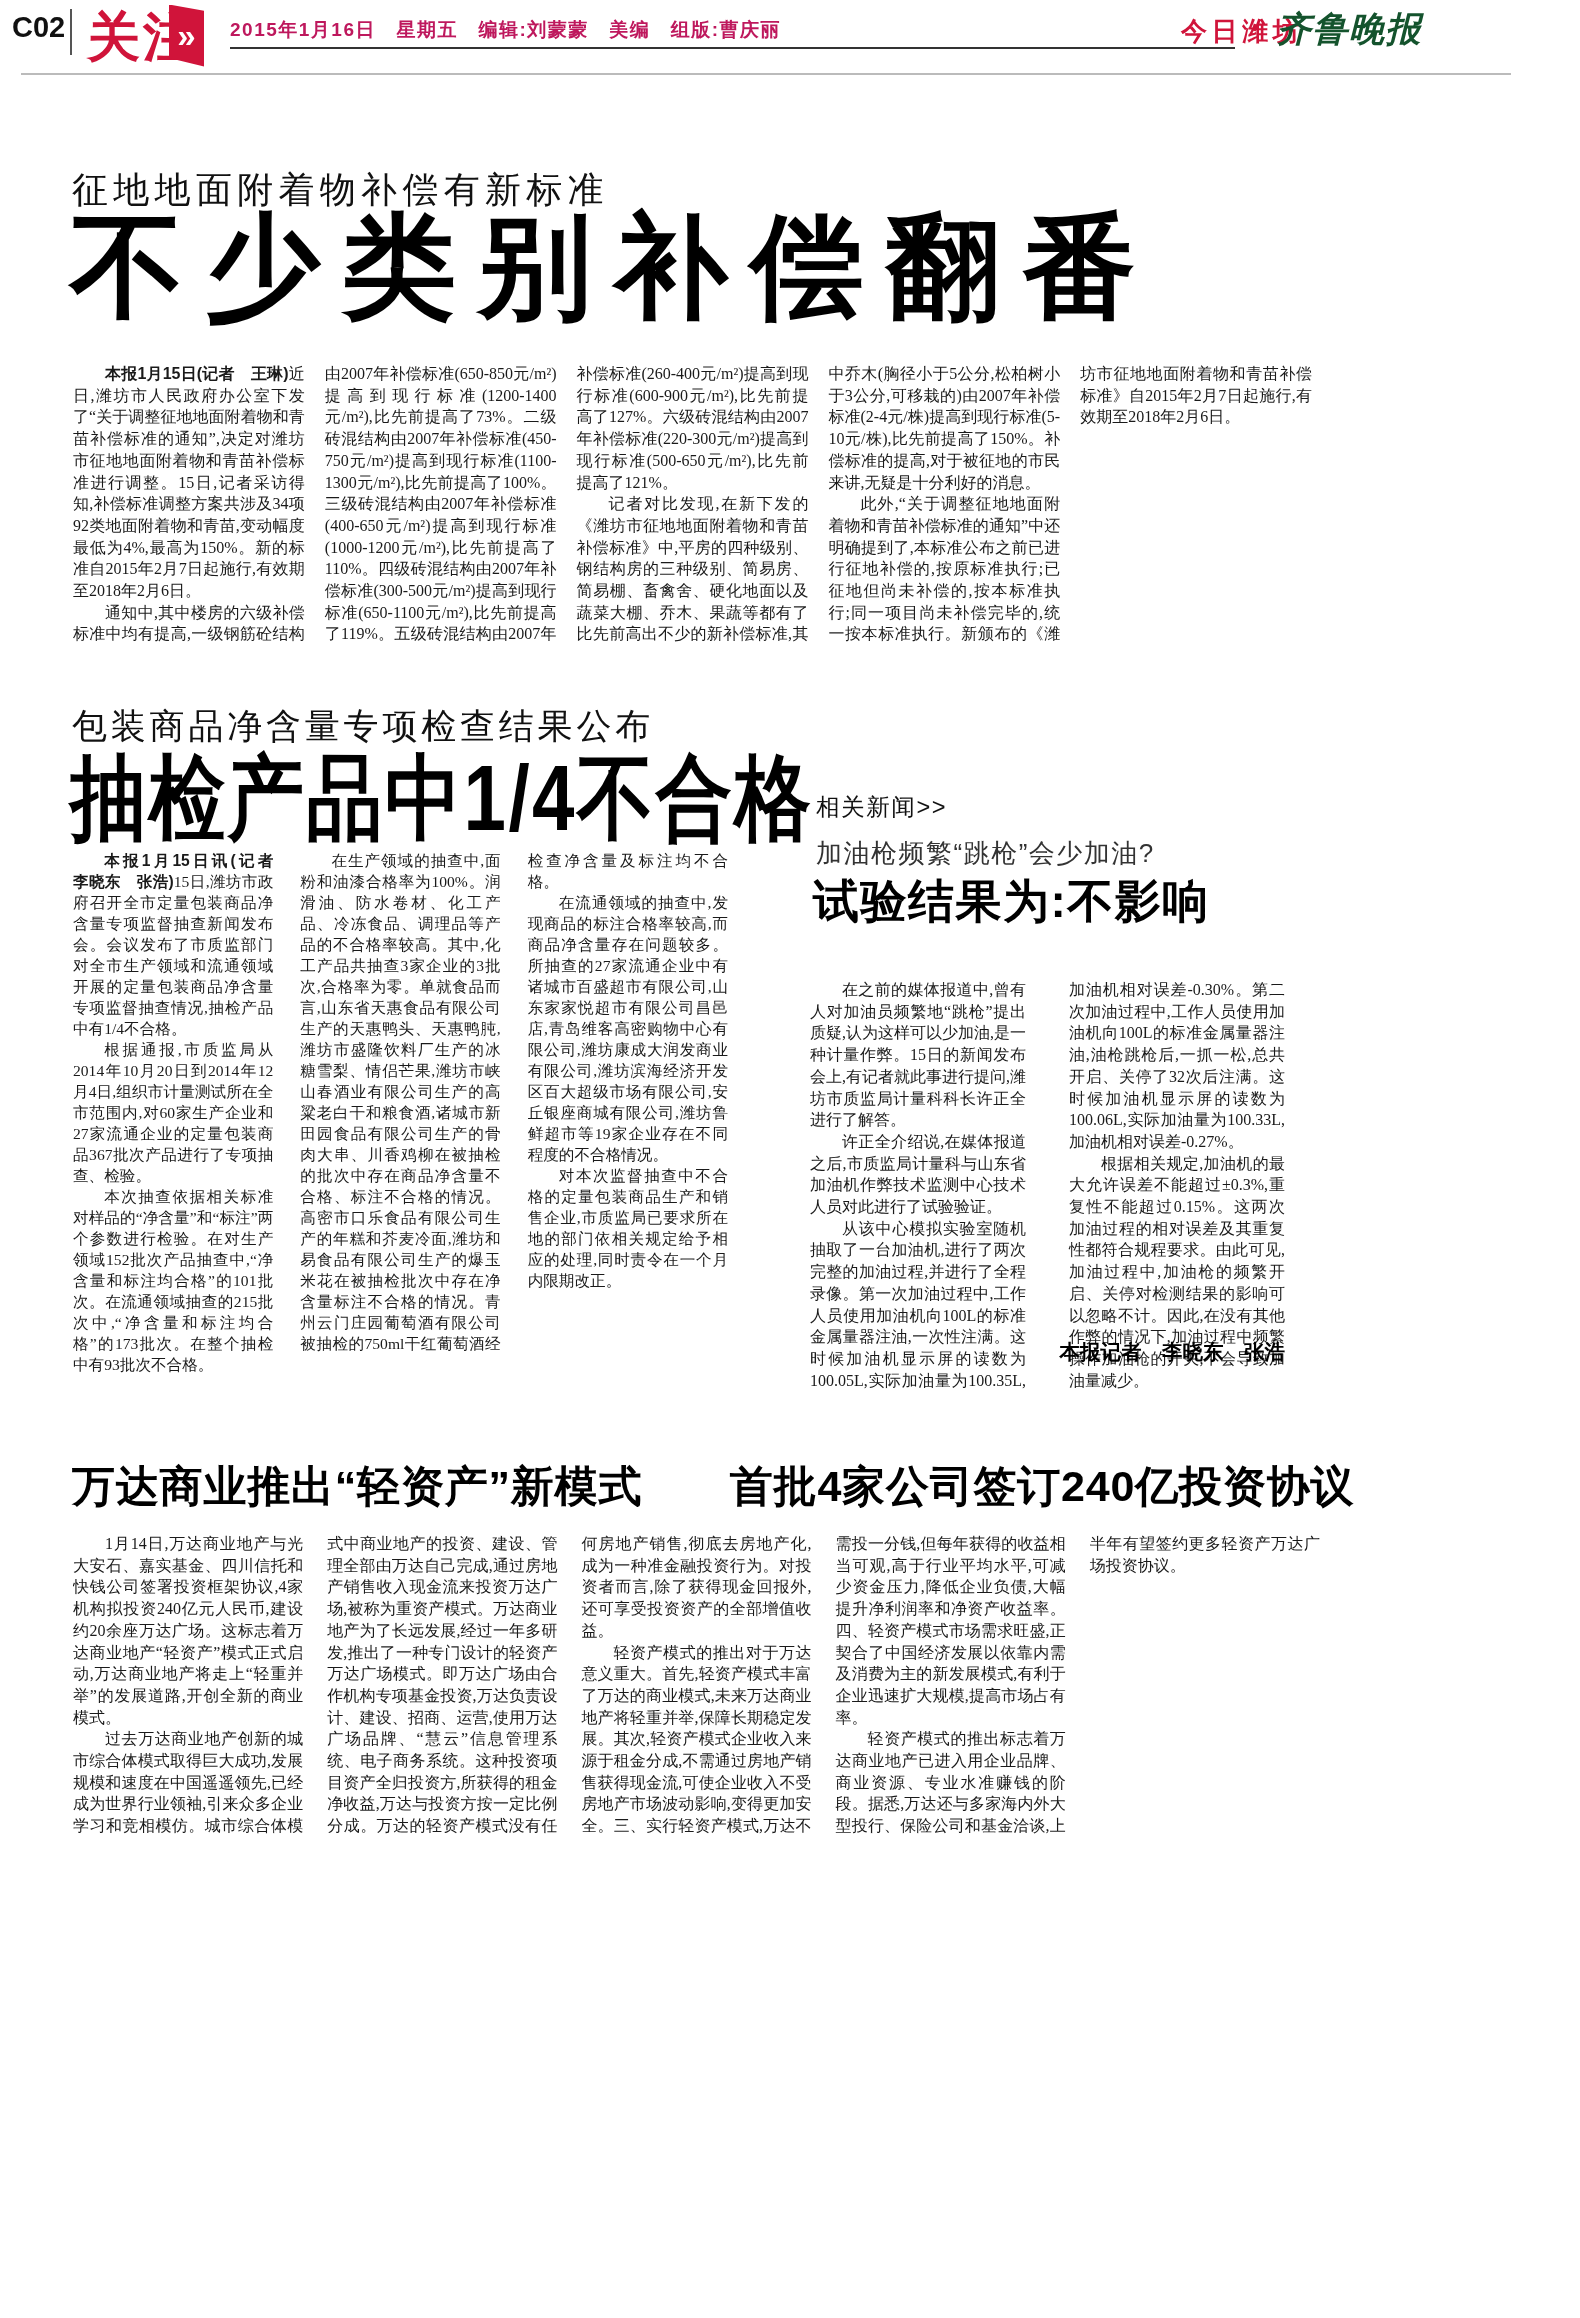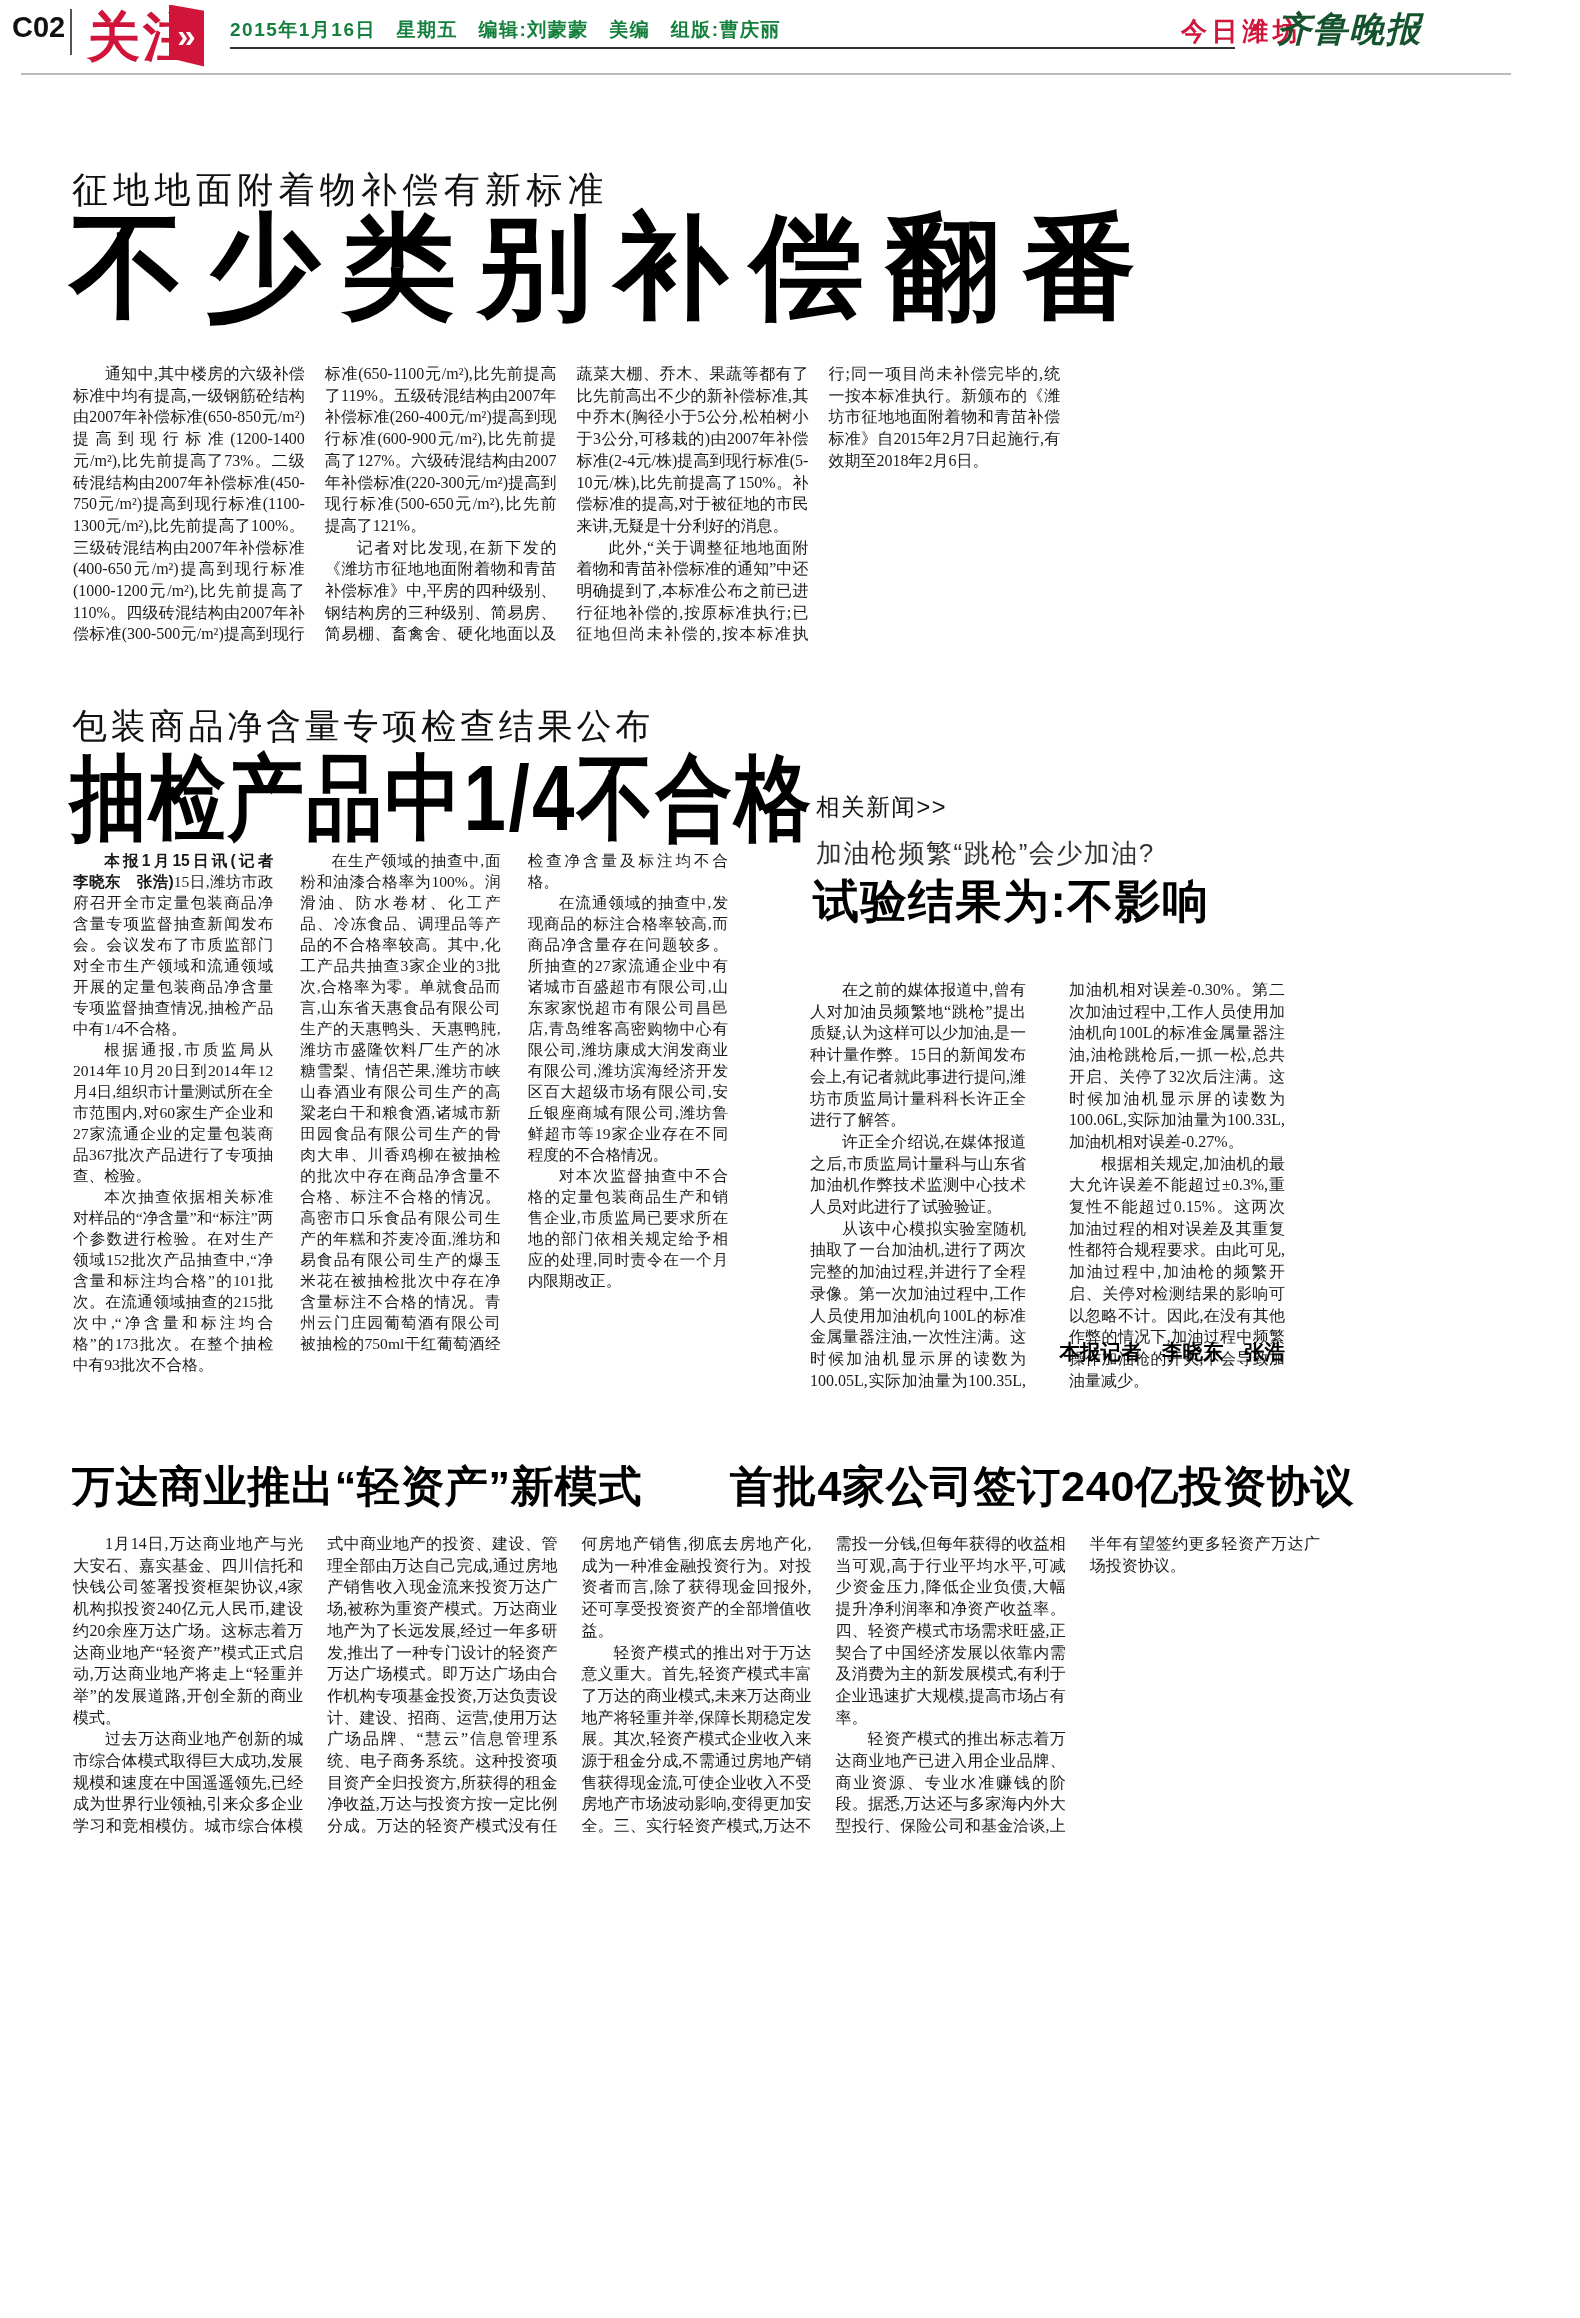--- a/index.html
+++ b/index.html
@@ -6,21 +6,21 @@
   #page{position:relative;width:1580px;height:2319px;background:#ffffff;overflow:hidden;
         font-family:"Liberation Serif","DejaVu Serif",serif;color:#1a1a1a;padding-left:23px;}
   .abs{position:absolute;}
   
   #page-no{left:12px;top:10.6px;font-family:"Liberation Sans",sans-serif;font-weight:bold;font-size:29px;color:#111;}
   #hdr-vbar{left:70px;top:9px;width:2.3px;height:46px;background:#555;}
   #section-tag{left:87px;top:1.5px;font-family:"Liberation Sans",sans-serif;font-weight:900;font-size:53px;color:#d0143a;letter-spacing:3px;}
   #section-flag{left:169px;top:4.6px;width:35px;height:62px;background:#d0143a;
       clip-path:polygon(0 0,100% 10%,100% 100%,0 86%);display:flex;align-items:center;justify-content:center;}
   #section-flag span{color:#fff;font-family:"Liberation Sans",sans-serif;font-weight:900;font-size:33px;line-height:1;}
-  #dateline{left:230px;top:16.7px;font-family:"Liberation Sans",sans-serif;font-weight:bold;font-size:19px;color:#15803d;letter-spacing:1.5px;}
+  #dateline{left:230px;top:16.7px;font-family:"Liberation Sans",sans-serif;font-weight:bold;font-size:19px;color:#be185d;letter-spacing:1.5px;}
   #date-rule{left:230px;top:47px;width:1005px;height:1.5px;background:#333;}
   #masthead-cn{left:1181px;top:13.7px;font-family:"Liberation Sans",sans-serif;font-weight:900;font-size:26px;color:#d0143a;letter-spacing:4.6px;}
   #masthead-script{left:1276px;top:6px;font-family:"Liberation Serif",serif;font-style:italic;font-weight:bold;font-size:35px;color:#14532d;letter-spacing:1.5px;}
   #header-rule{left:21px;top:73px;width:1490px;height:1.5px;background:#bbb;}
   
   #a1-kicker{left:72px;top:166px;font-family:"Liberation Sans",sans-serif;font-size:36px;color:#111;letter-spacing:5.3px;}
   #a1-headline{left:70px;top:207px;font-family:"Liberation Sans",sans-serif;font-weight:900;font-size:114px;color:#000;letter-spacing:22px;line-height:1.05;white-space:nowrap;}
   .bodycols{column-fill:auto;text-align:justify;overflow:hidden;}
   .bodycols p{margin:0;text-indent:2em;}
   #a1-body{left:73px;top:363px;width:1239px;height:298px;column-count:5;column-gap:20px;font-size:16px;line-height:21.7px;}
@@ -52,20 +52,21 @@
     </div>
   <div class="abs" id="dateline">2015年1月16日　星期五　编辑:刘蒙蒙　美编　组版:曹庆丽</div>
   <div class="abs" id="date-rule"></div>
   <div class="abs" id="masthead-cn">今日潍坊</div>
   <div class="abs" id="masthead-script">齐鲁晚报</div>
   <div class="abs" id="header-rule"></div>
 
   <div class="abs" id="a1-headline">不少类别补偿翻番</div>
   <div class="abs" id="a1-kicker">征地地面附着物补偿有新标准</div>
   <div class="abs bodycols" id="a1-body">
+    <p><span class="lead">本报1月15日(记者　王琳)</span><span>近日,潍坊市人民政府办公室下发了“关于调整征地地面附着物和青苗补偿标准的通知”,决定对潍坊市征地地面附着物和青苗补偿标准进行调整。15日,记者采访得知,补偿标准调整方案共涉及34项92类地面附着物和青苗,变动幅度最低为4%,最高为150%。新的标准自2015年2月7日起施行,有效期至2018年2月6日。</span></p>
     <p>通知中,其中楼房的六级补偿标准中均有提高,一级钢筋砼结构由2007年补偿标准(650-850元/m²)提高到现行标准(1200-1400元/m²),比先前提高了73%。二级砖混结构由2007年补偿标准(450-750元/m²)提高到现行标准(1100-1300元/m²),比先前提高了100%。三级砖混结构由2007年补偿标准(400-650元/m²)提高到现行标准(1000-1200元/m²),比先前提高了110%。四级砖混结构由2007年补偿标准(300-500元/m²)提高到现行标准(650-1100元/m²),比先前提高了119%。五级砖混结构由2007年补偿标准(260-400元/m²)提高到现行标准(600-900元/m²),比先前提高了127%。六级砖混结构由2007年补偿标准(220-300元/m²)提高到现行标准(500-650元/m²),比先前提高了121%。</p>
     <p>记者对比发现,在新下发的《潍坊市征地地面附着物和青苗补偿标准》中,平房的四种级别、钢结构房的三种级别、简易房、简易棚、畜禽舍、硬化地面以及蔬菜大棚、乔木、果蔬等都有了比先前高出不少的新补偿标准,其中乔木(胸径小于5公分,松柏树小于3公分,可移栽的)由2007年补偿标准(2-4元/株)提高到现行标准(5-10元/株),比先前提高了150%。补偿标准的提高,对于被征地的市民来讲,无疑是十分利好的消息。</p>
     <p>此外,“关于调整征地地面附着物和青苗补偿标准的通知”中还明确提到了,本标准公布之前已进行征地补偿的,按原标准执行;已征地但尚未补偿的,按本标准执行;同一项目尚未补偿完毕的,统一按本标准执行。新颁布的《潍坊市征地地面附着物和青苗补偿标准》自2015年2月7日起施行,有效期至2018年2月6日。</p>
   </div>
 
   <div class="abs" id="a2-kicker">包装商品净含量专项检查结果公布</div>
   <div class="abs" id="a2-headline">抽检产品中1/4不合格</div>
   <div class="abs bodycols" id="a2-body">
     <p><span class="lead">本报1月15日讯(记者　李晓东　张浩)</span><span>15日,潍坊市政府召开全市定量包装商品净含量专项监督抽查新闻发布会。会议发布了市质监部门对全市生产领域和流通领域开展的定量包装商品净含量专项监督抽查情况,抽检产品中有1/4不合格。</span></p>
     <p>根据通报,市质监局从2014年10月20日到2014年12月4日,组织市计量测试所在全市范围内,对60家生产企业和27家流通企业的定量包装商品367批次产品进行了专项抽查、检验。</p>

